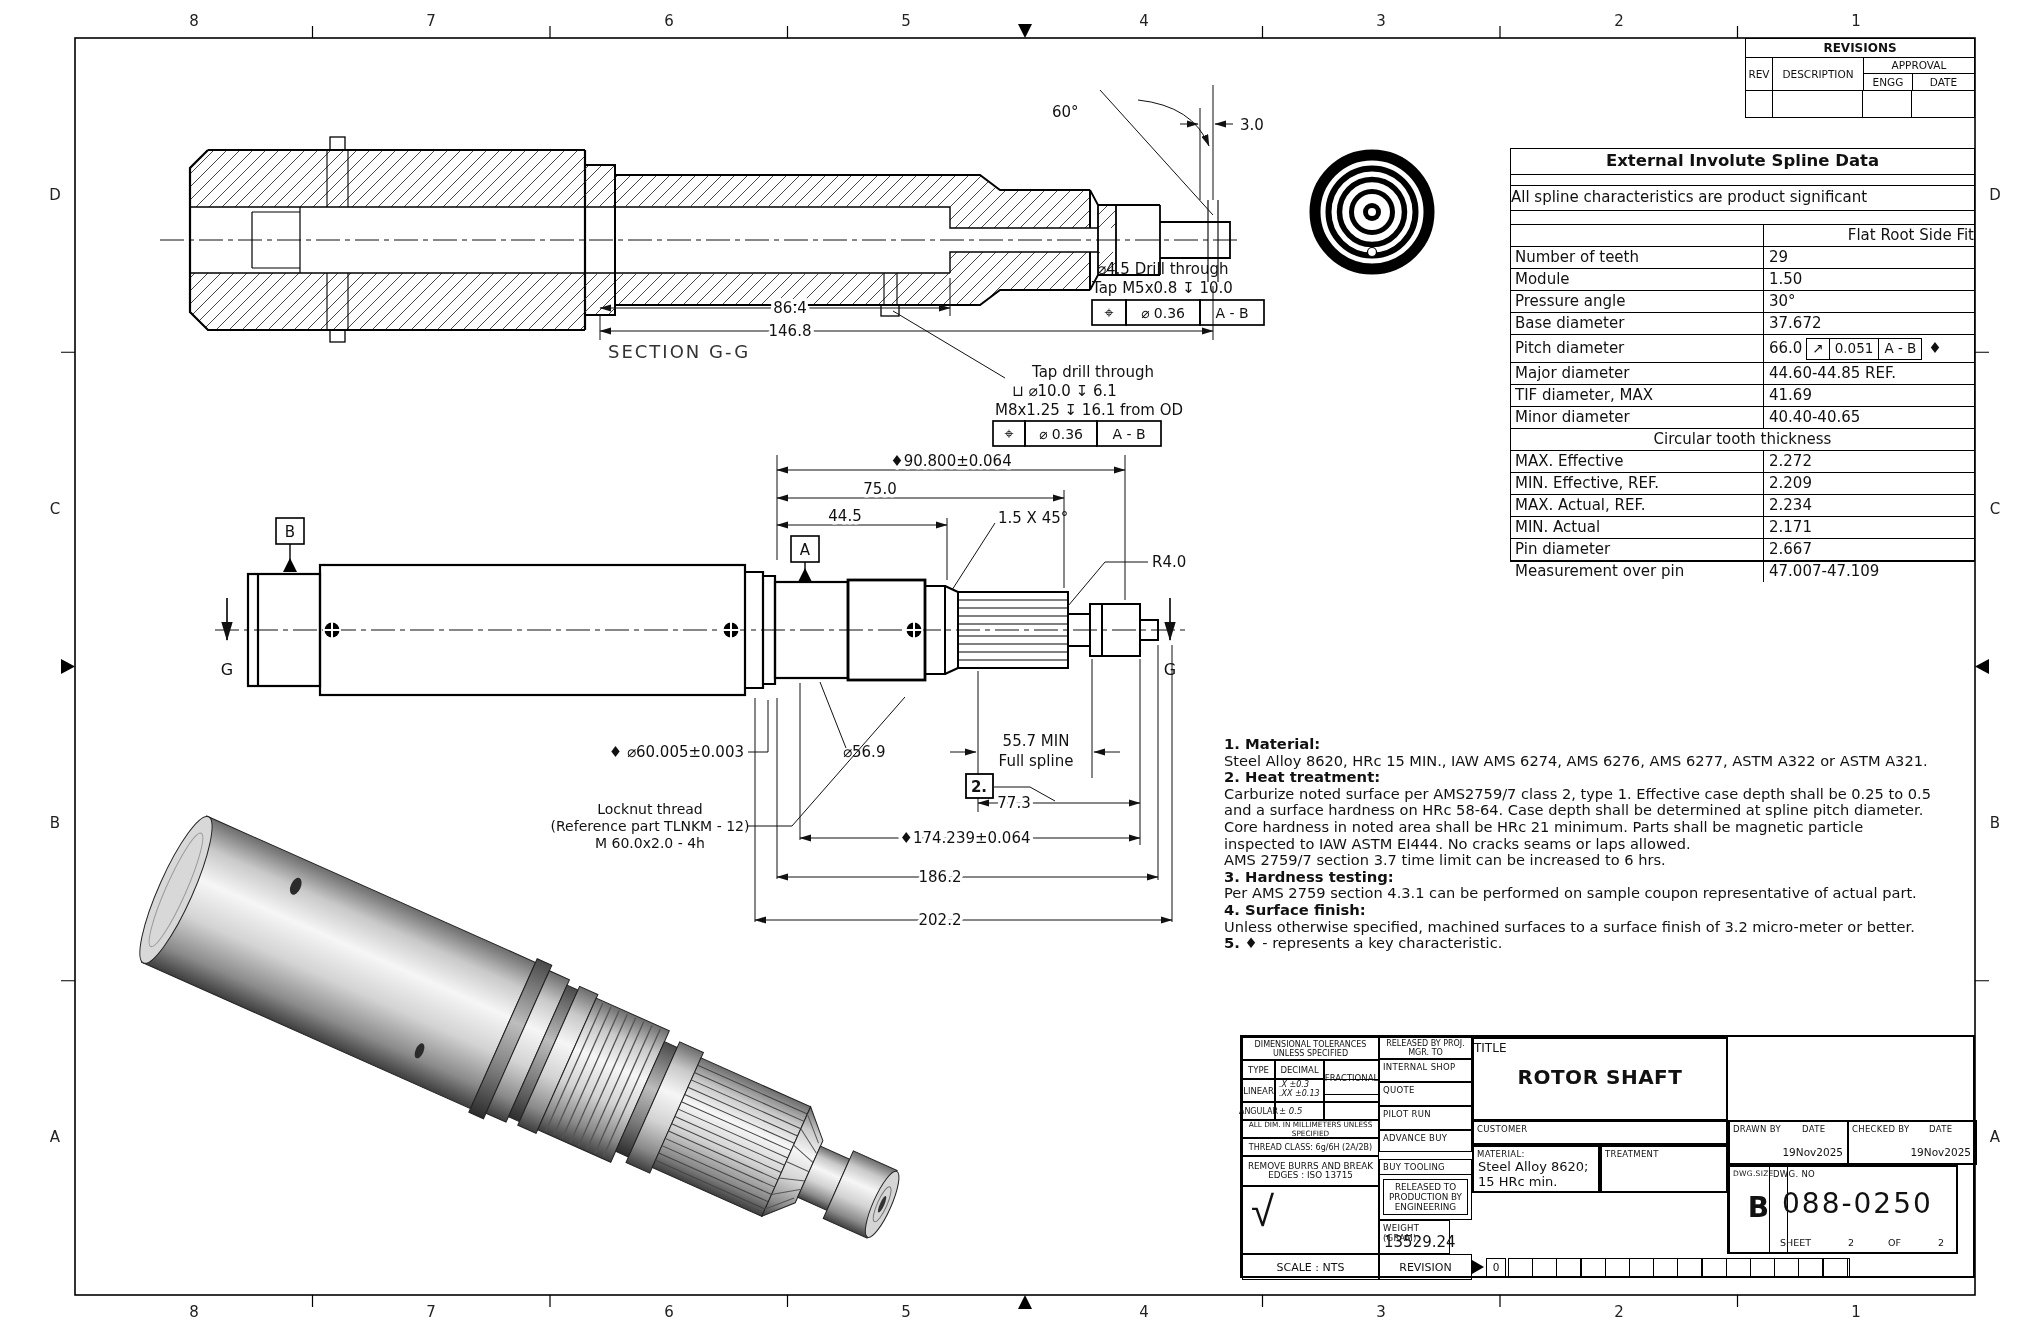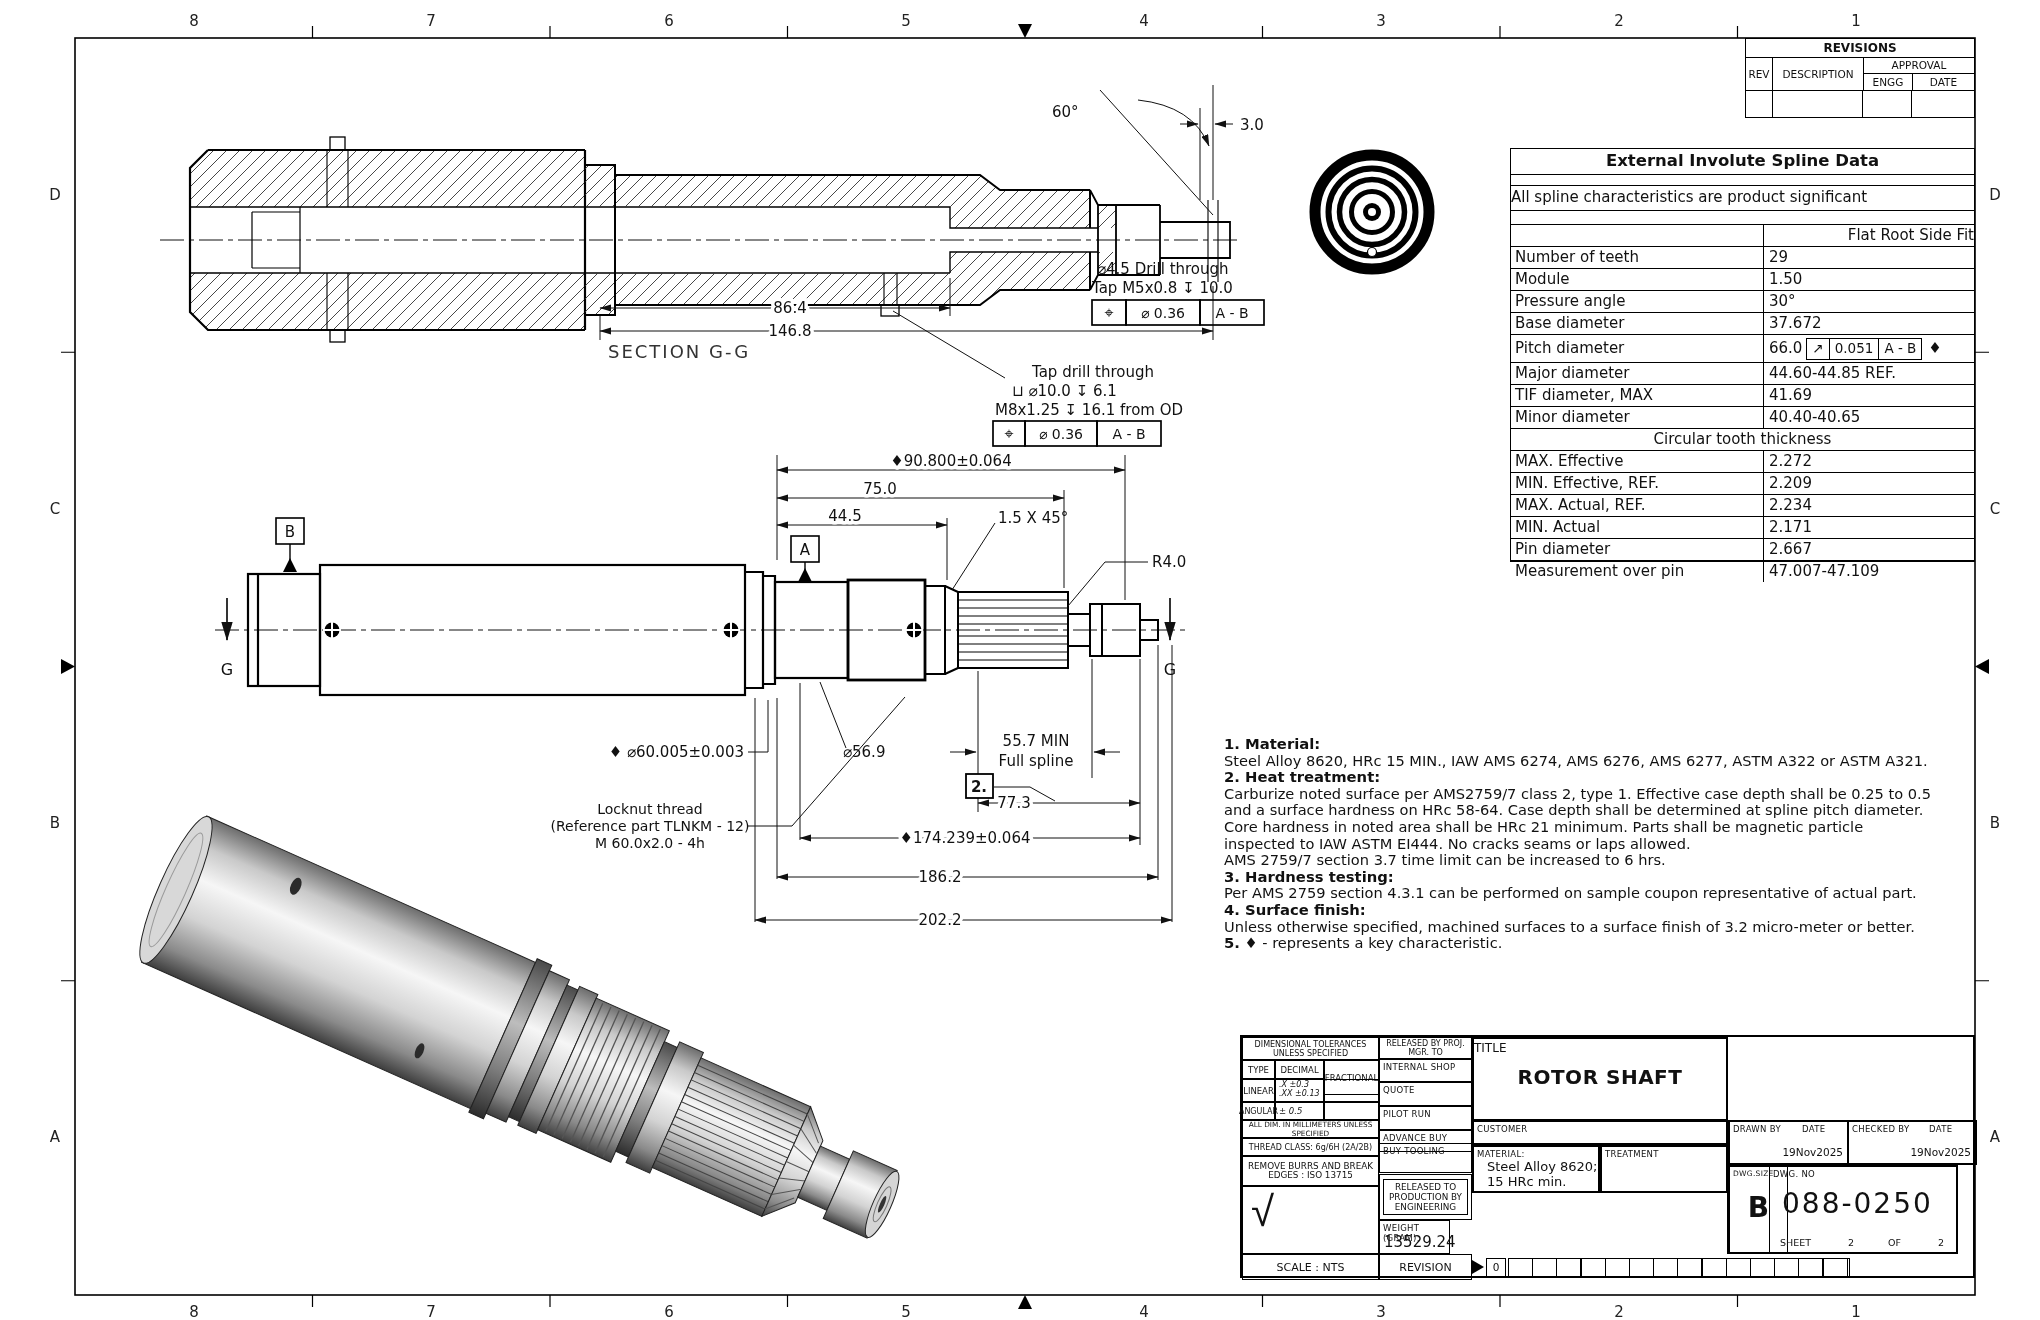--- a/index.html
+++ b/index.html
@@ -529,21 +529,21 @@
     </div>
   <div class="cell" style="left:137px;top:45px;width:93px;height:24px">
       <span class="lab">QUOTE</span>
     </div>
   <div class="cell" style="left:137px;top:69px;width:93px;height:24px">
       <span class="lab">PILOT RUN</span>
     </div>
   <div class="cell" style="left:137px;top:93px;width:93px;height:22px">
       <span class="lab">ADVANCE BUY</span>
     </div>
-  <div class="cell" style="left:137px;top:106px;width:93px;height:30px">
+  <div class="cell" style="left:137px;top:122px;width:93px;height:16px">
       <span class="lab">BUY TOOLING</span>
     </div>
   <div class="cell" style="left:137px;top:137px;width:93px;height:46px">
     <div style="border:1.4px solid #000;margin:4px 3px;height:34px;display:flex;align-items:center;justify-content:center;text-align:center;font-size:8.8px;line-height:10px">RELEASED TO PRODUCTION BY ENGINEERING</div>
   </div>
   <div class="cell" style="left:137px;top:183px;width:71px;height:34px">
     <span class="lab">WEIGHT (GRAM):</span>
     <div style="position:absolute;bottom:2px;left:4px;font-size:15px">13529.24</div>
   </div>
   <div class="cell ctr" style="left:137px;top:217px;width:93px;height:26px;font-size:11px">REVISION</div>
@@ -551,21 +551,21 @@
   <div class="cell" style="left:230px;top:0;width:256px;height:83px;border-width:2px 2px 1px 2px">
     <div style="font-size:12px;margin-top:2px">TITLE</div>
     <div class="rot" style="text-align:center;margin-top:10px">ROTOR SHAFT</div>
   </div>
   <div class="cell noB" style="left:486px;top:0;width:249px;height:83px"></div>
   <div class="cell" style="left:230px;top:83px;width:256px;height:25px;border-width:2px">
       <span class="lab">CUSTOMER</span>
     </div>
   <div class="cell" style="left:230px;top:108px;width:128px;height:48px;border-width:2px">
     <span class="lab">MATERIAL:</span>
-    <div style="margin:12px 0 0 13px;font-size:13px;line-height:15px">
+    <div style="margin:12px 0 0 4px;font-size:13px;line-height:15px">
       <div>Steel Alloy 8620;</div>
       <div>15 HRc min.</div>
     </div>
   </div>
   <div class="cell" style="left:358px;top:108px;width:128px;height:48px;border-width:2px">
       <span class="lab">TREATMENT</span>
     </div>
   <div class="cell noB" style="left:230px;top:156px;width:256px;height:61px;border-right:1px solid #000"></div>
 
   <div class="cell" style="left:486px;top:83px;width:120px;height:45px;border-width:2px 1px 2px 2px">

